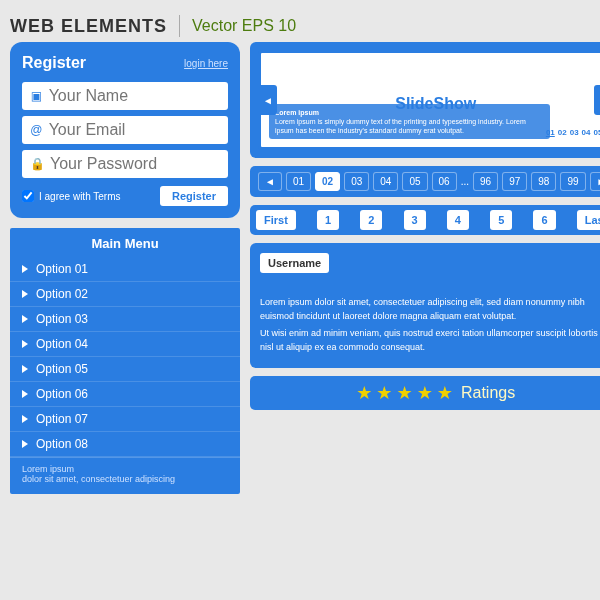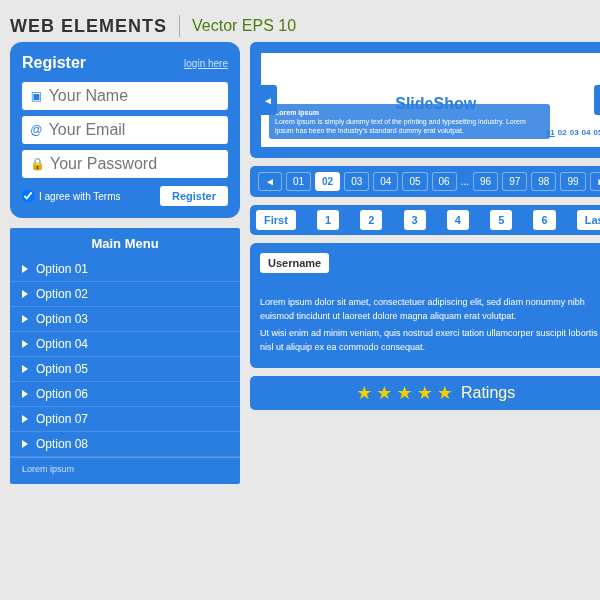--- a/index.html
+++ b/index.html
@@ -425,20 +425,21 @@
         <div class="menu-item">
           <div class="menu-arrow"></div>
           <span>Option 07</span>
         </div>
         <div class="menu-item">
           <div class="menu-arrow"></div>
           <span>Option 08</span>
         </div>
         <div class="menu-footer">
           <div>Lorem ipsum</div>
+          <div>dolor sit amet, consectetuer adipiscing</div>
         </div>
       </div>
 
     </div>
 
     <div class="right-col">
 
       <div class="slideshow-container">
         <div class="slideshow-inner">
           <button class="slide-nav left">◄</button>

